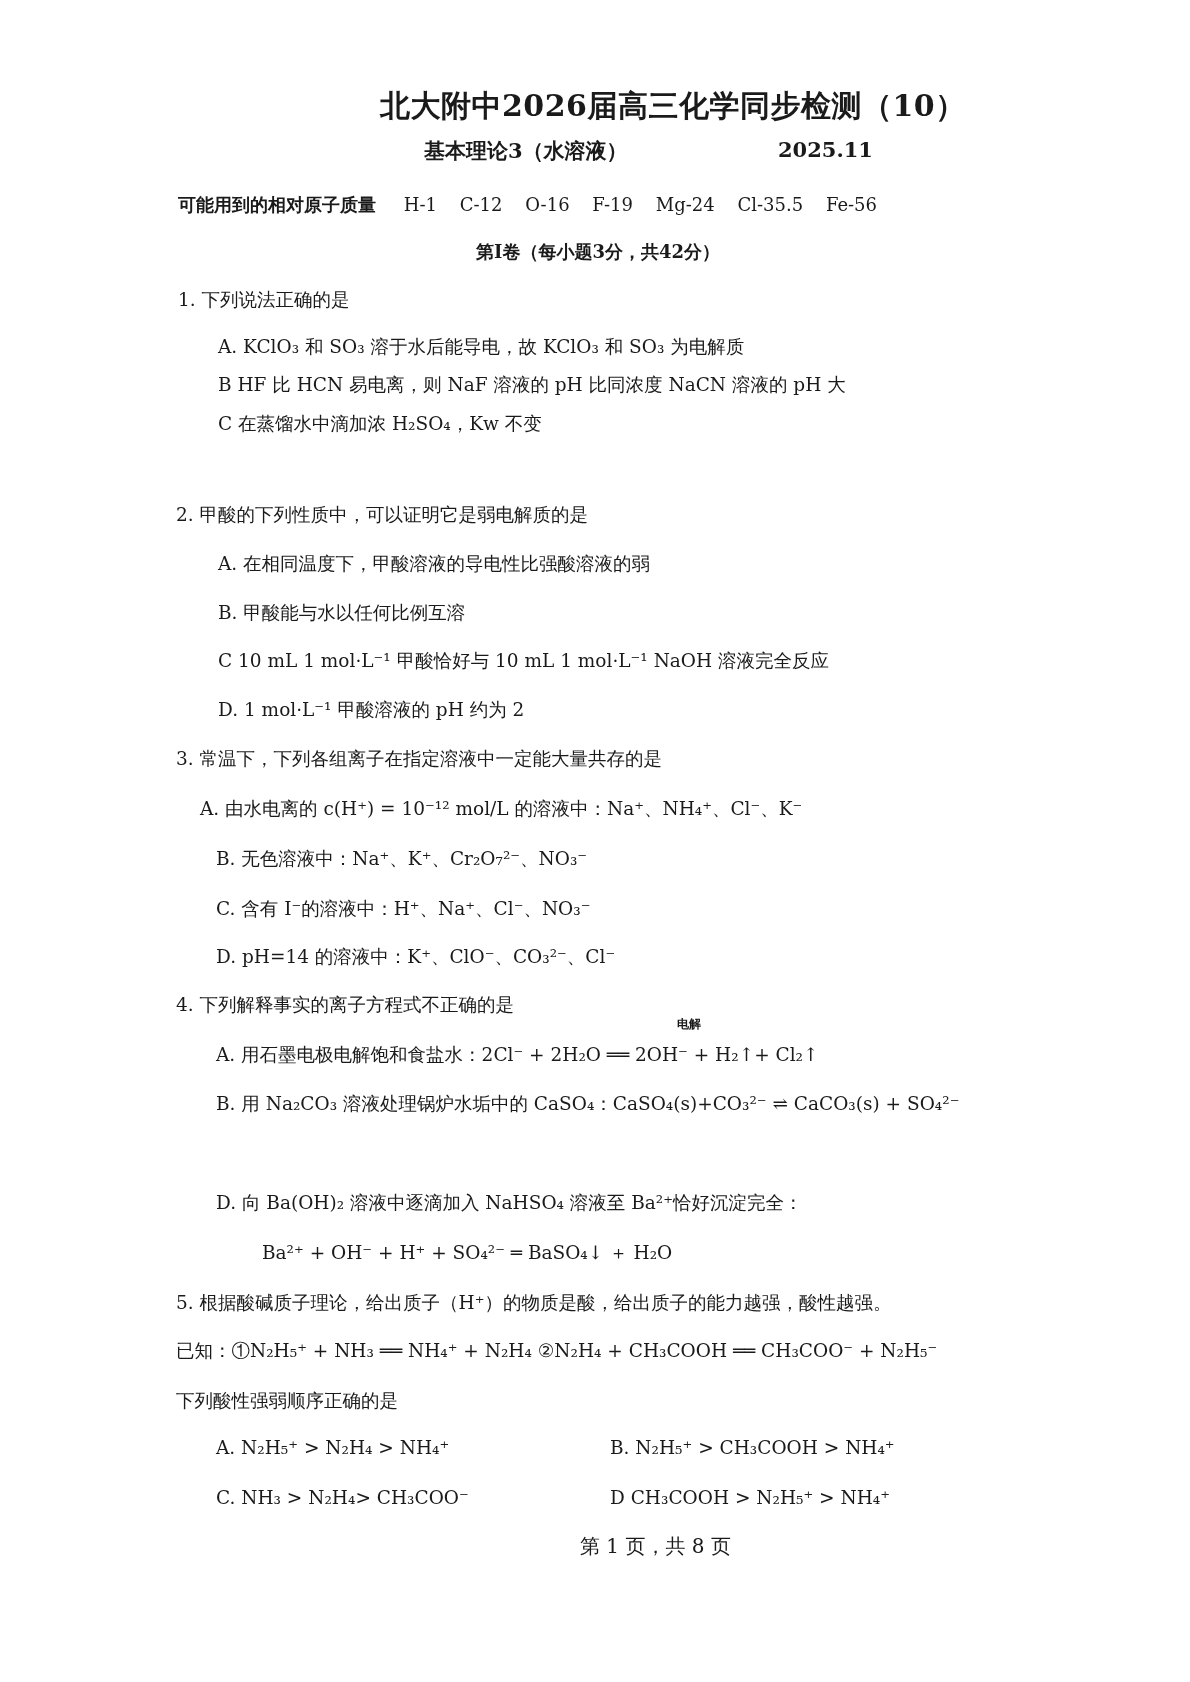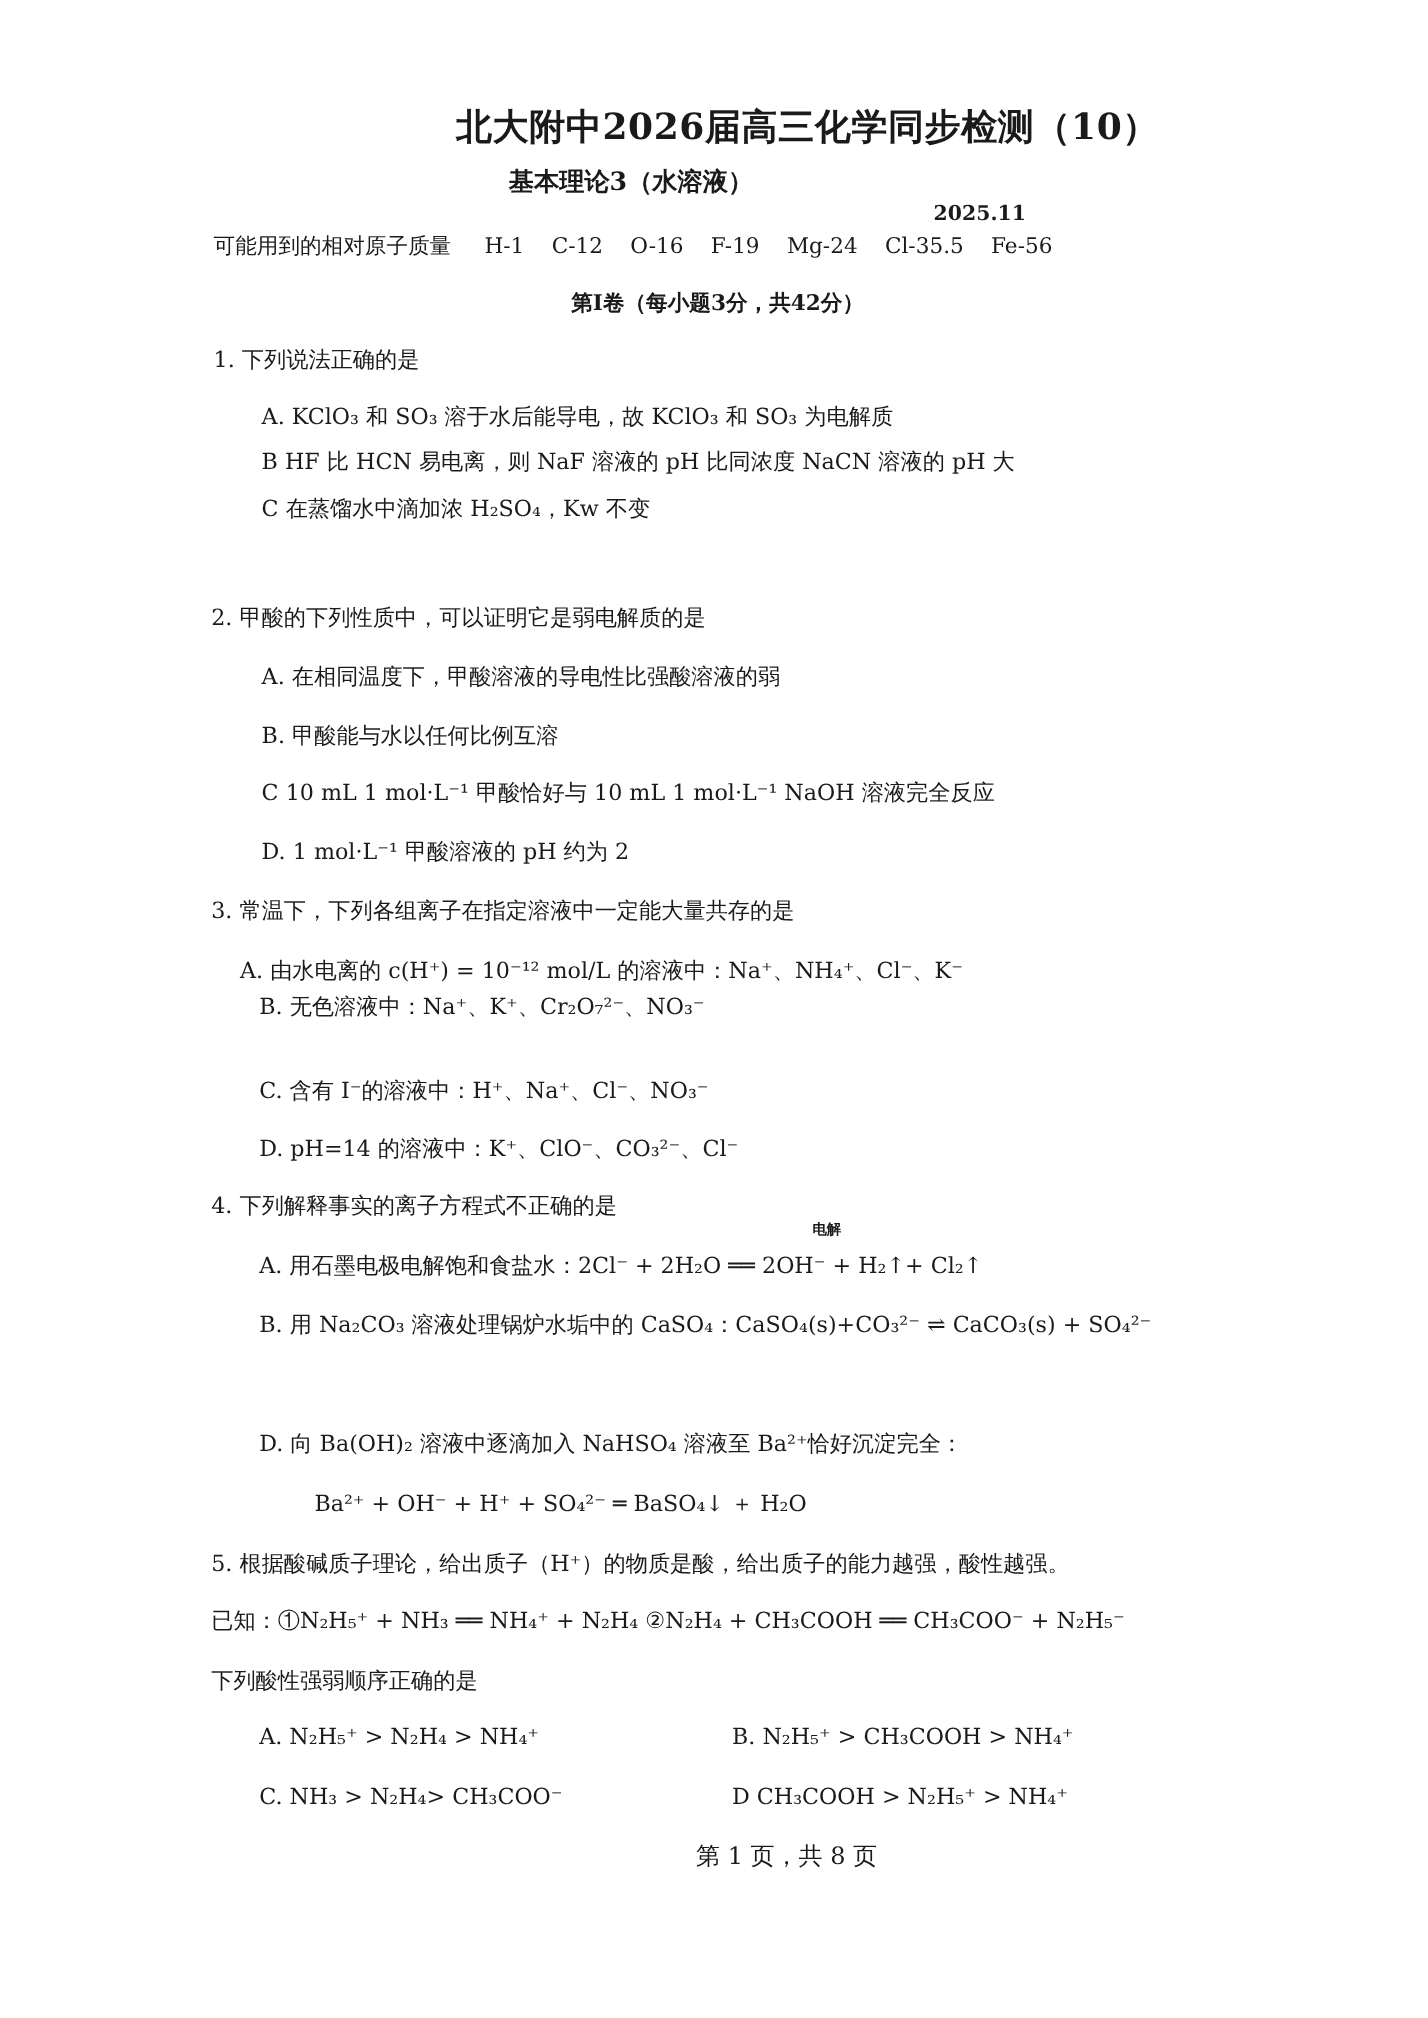--- a/index.html
+++ b/index.html
@@ -5,23 +5,23 @@
     html, body { margin: 0; padding: 0; background: #ffffff; }
     body {
       width: 1190px; height: 1682px; position: relative; overflow: hidden;
       font-family: "DejaVu Serif", "Liberation Serif", serif;
       color: #1a1a1a;
     }
     .page { position: absolute; left: 0; top: 0; width: 1088px; height: 1682px; }
     .abs { position: absolute; white-space: nowrap; }
     .title { left: 380px; top: 86px; font-size: 30px; font-weight: bold; letter-spacing: 0.5px; }
     .subtitle { left: 424px; top: 137px; font-size: 21px; font-weight: bold; }
-    .date { left: 778px; top: 137px; font-size: 17px; font-weight: bold; margin-top: 31px; }
+    .date { left: 778px; top: 137px; font-size: 21px; font-weight: bold; }
     .atomic { left: 178px; top: 193px; font-size: 18px; }
-    .atomic .lbl { margin-right: 22px; }
+    .atomic .lbl { margin-right: 22px; font-weight: bold; }
     .atomic .m { margin-right: 17px; }
     .section { left: 476px; top: 240px; font-size: 18px; font-weight: bold; }
     .q { font-size: 18.5px; }
     .opt { font-size: 18.5px; }
     .footer { left: 580px; top: 1533px; font-size: 20px; }
   </style>
 </head>
 <body>
 
 <div class="page">
@@ -49,21 +49,21 @@
   <div class="abs opt" style="left:218px; top:411px;">C  在蒸馏水中滴加浓 H₂SO₄，Kw 不变</div>
 
   <div class="abs q" style="left:176px; top:502px;">2. 甲酸的下列性质中，可以证明它是弱电解质的是</div>
   <div class="abs opt" style="left:218px; top:551px;">A.  在相同温度下，甲酸溶液的导电性比强酸溶液的弱</div>
   <div class="abs opt" style="left:218px; top:600px;">B.  甲酸能与水以任何比例互溶</div>
   <div class="abs opt" style="left:218px; top:648px;">C   10 mL 1 mol·L⁻¹ 甲酸恰好与 10 mL 1 mol·L⁻¹ NaOH 溶液完全反应</div>
   <div class="abs opt" style="left:218px; top:697px;">D.  1 mol·L⁻¹ 甲酸溶液的 pH 约为 2</div>
 
   <div class="abs q" style="left:176px; top:746px;">3. 常温下，下列各组离子在指定溶液中一定能大量共存的是</div>
   <div class="abs opt" style="left:200px; top:796px;text-align:center;">A. 由水电离的 c(H⁺) = 10⁻¹² mol/L 的溶液中：Na⁺、NH₄⁺、Cl⁻、K⁻</div>
-  <div class="abs opt" style="left:216px; top:826px;">B. 无色溶液中：Na⁺、K⁺、Cr₂O₇²⁻、NO₃⁻</div>
+  <div class="abs opt" style="left:216px; top:846px;">B. 无色溶液中：Na⁺、K⁺、Cr₂O₇²⁻、NO₃⁻</div>
   <div class="abs opt" style="left:216px; top:896px;">C. 含有 I⁻的溶液中：H⁺、Na⁺、Cl⁻、NO₃⁻</div>
   <div class="abs opt" style="left:216px; top:944px;">D. pH=14 的溶液中：K⁺、ClO⁻、CO₃²⁻、Cl⁻</div>
 
   <div class="abs q" style="left:176px; top:992px;">4. 下列解释事实的离子方程式不正确的是</div>
   <div class="abs" style="left:677px; top:1016px; font-size:12px; font-weight:bold;">电解</div>
   <div class="abs opt" style="left:216px; top:1042px;">A. 用石墨电极电解饱和食盐水：2Cl⁻ + 2H₂O ══ 2OH⁻ + H₂↑+ Cl₂↑</div>
   <div class="abs opt" style="left:216px; top:1091px;">B. 用 Na₂CO₃ 溶液处理锅炉水垢中的 CaSO₄：CaSO₄(s)+CO₃²⁻ ⇌ CaCO₃(s) + SO₄²⁻</div>
   <div class="abs opt" style="left:216px; top:1190px;">D. 向 Ba(OH)₂ 溶液中逐滴加入 NaHSO₄ 溶液至 Ba²⁺恰好沉淀完全：</div>
   <div class="abs opt" style="left:262px; top:1240px;">Ba²⁺ + OH⁻ + H⁺ + SO₄²⁻ ═ BaSO₄↓ ＋ H₂O</div>
 

